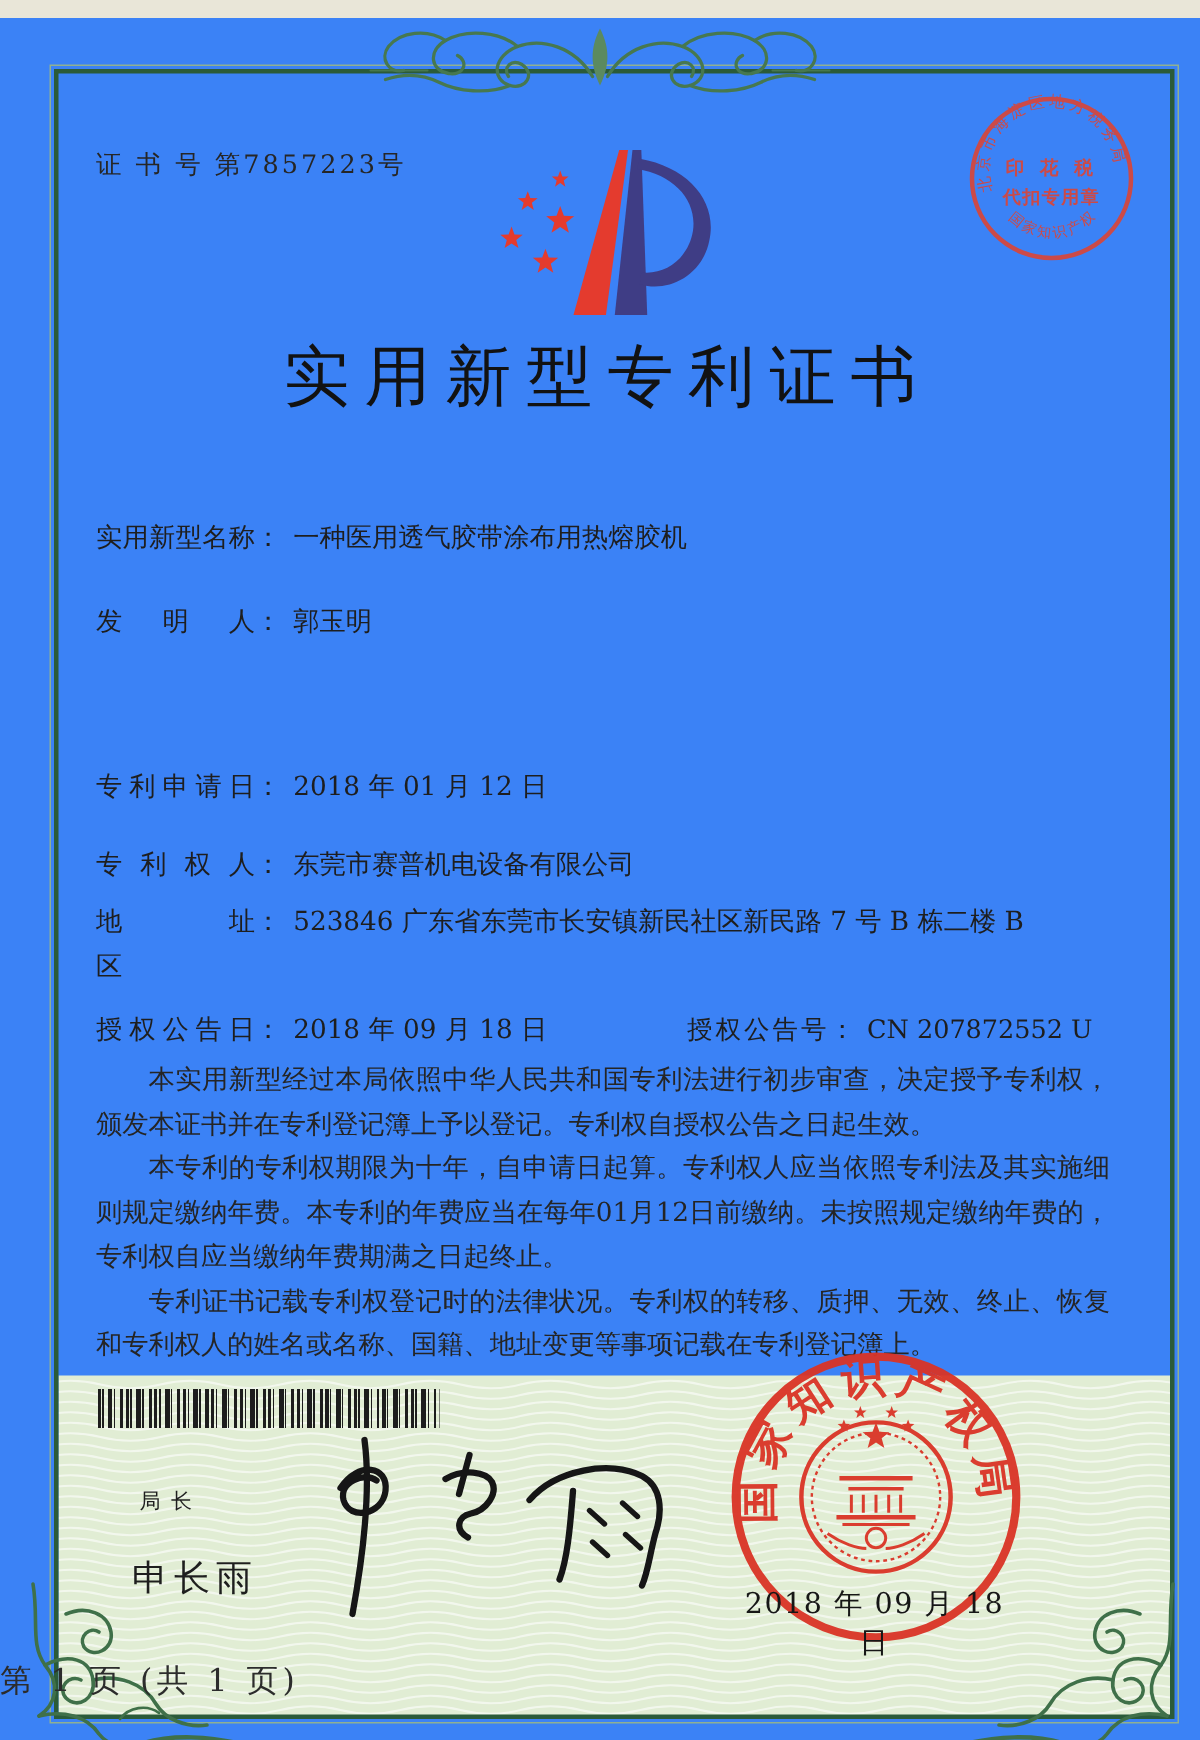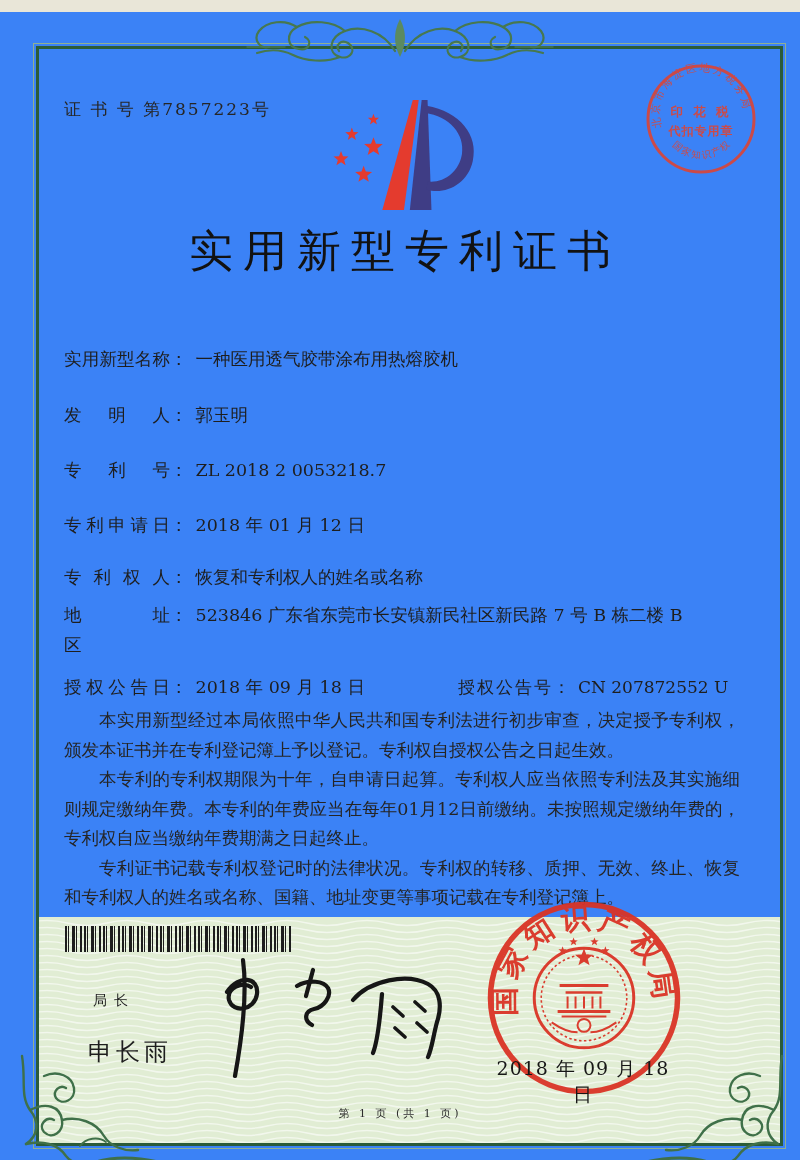--- a/index.html
+++ b/index.html
@@ -56,22 +56,22 @@
   }
   .officer-title{position:absolute;left:93px;top:980px;font-size:14px;letter-spacing:7px;z-index:7;}
   .officer-name{position:absolute;left:88px;top:1024px;font-size:24px;letter-spacing:4px;z-index:7;}
   .signature{position:absolute;left:185px;top:938px;z-index:8;}
   .big-seal{position:absolute;left:482px;top:884px;z-index:7;opacity:.95;}
   .seal-date{
     position:absolute;left:490px;top:1044px;width:186px;text-align:center;
     font-size:19px;letter-spacing:1px;color:#161616;z-index:9;
   }
   .page-footer{
-    position:absolute;left:0;top:1094px;width:100%;text-align:center;
-    font-size:11px;letter-spacing:3px;color:#2c2c2c;z-index:7;
+    position:absolute;left:0;top:1094px;width:100%;text-align:left;
+    font-size:21px;letter-spacing:3px;color:#2c2c2c;z-index:7;
   }
   .stamp-text{font-family:"DejaVu Serif",serif;fill:#d8463a;}
   .seal-text{font-family:"DejaVu Serif",serif;fill:#da3426;font-weight:700;}
 </style>
 </head>
 <body>
 
 <div class="page">
 
   <div class="frame"></div>
@@ -143,28 +143,25 @@
   </svg>
 
   <div class="doc-title">实用新型专利证书</div>
 
   <div class="field-row" style="top:332px">
     <span class="field-label">实用新型名称</span><span class="field-colon">：</span><span class="field-value">一种医用透气胶带涂布用热熔胶机</span>
   </div>
   <div class="field-row" style="top:388px">
     <span class="field-label">发明人</span><span class="field-colon">：</span><span class="field-value">郭玉明</span>
   </div>
-  <div class="field-row" style="top:443px">
-    <span class="field-label">专利号</span><span class="field-colon">：</span><span class="field-value">ZL 2018 2 0053218.7</span>
-  </div>
   <div class="field-row" style="top:498px">
     <span class="field-label">专利申请日</span><span class="field-colon">：</span><span class="field-value">2018 年 01 月 12 日</span>
   </div>
   <div class="field-row" style="top:550px">
-    <span class="field-label">专利权人</span><span class="field-colon">：</span><span class="field-value">恢复和专利权人的姓名或名称</span>
+    <span class="field-label">专利权人</span><span class="field-colon">：</span><span class="field-value">东莞市赛普机电设备有限公司</span>
   </div>
   <div class="field-row" style="top:588px">
     <span class="field-label">地址</span><span class="field-colon">：</span><span class="field-value">523846 广东省东莞市长安镇新民社区新民路 7 号 B 栋二楼 B</span>
     <div class="addr-line2">区</div>
   </div>
   <div class="field-row" style="top:660px;width:380px">
     <span class="field-label">授权公告日</span><span class="field-colon">：</span><span class="field-value">2018 年 09 月 18 日</span>
   </div>
   <div class="grant-no-row">
     <span class="field-label2">授权公告号</span><span>：</span><span class="field-value">CN 207872552 U</span>

